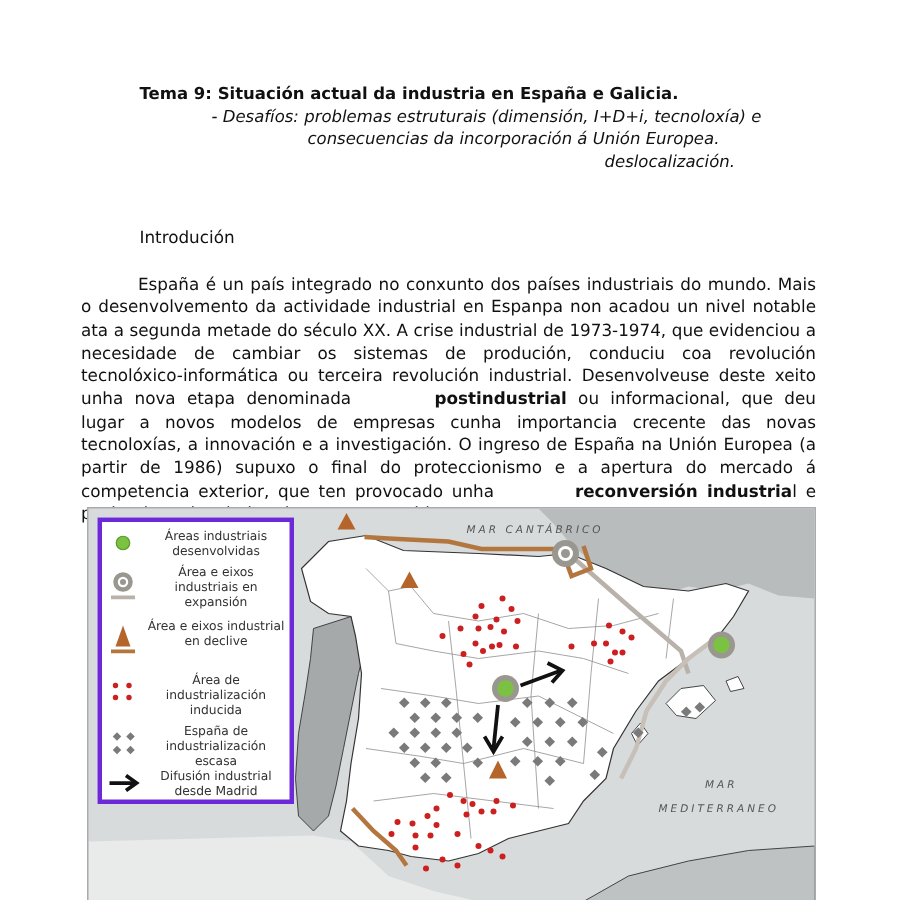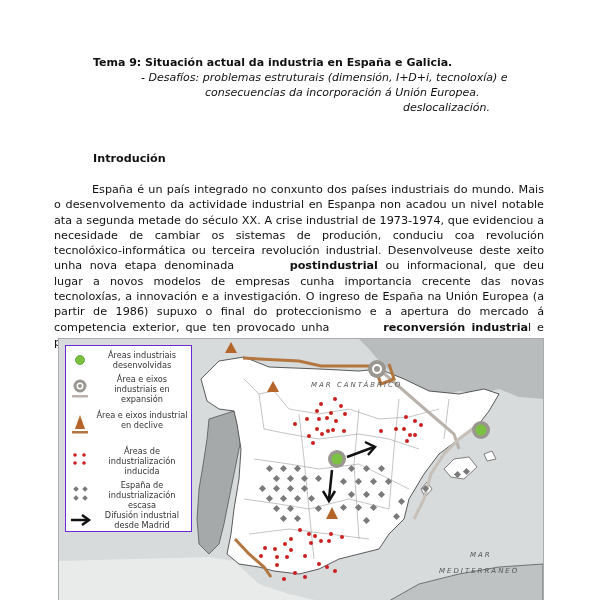--- a/index.html
+++ b/index.html
@@ -2,30 +2,30 @@
 <html><head>
 <meta charset="utf-8">
 <style>
   html, body { margin: 0; padding: 0; background: #ffffff; }
   body { width: 600px; height: 600px; overflow: hidden; position: relative;
          font-family: "DejaVu Sans", sans-serif; color: #111; }
   .page { position: absolute; left: 0; top: 0; width: 600px; height: 600px; }
   .title-block { position: absolute; left: 93px; top: 55px; width: 450px; font-size: 11px; line-height: 15px; }
   .title-line { font-weight: bold; white-space: nowrap; }
   .sub { font-style: italic; white-space: nowrap; position: relative; }
-  .intro-heading { position: absolute; left: 93px; top: 152px; font-size: 11.2px; font-weight: bold; }
+  .intro-heading { position: absolute; left: 93px; top: 152px; font-size: 11.2px; font-weight: normal; }
   .para { position: absolute; left: 54px; top: 182px; width: 490px; font-size: 11.2px; line-height: 15.3px; text-align: justify; }
   .para b { font-weight: bold; padding-left: 48px; }
   .map { position: absolute; left: 58px; top: 338px; width: 484px; height: 262px; background: #d8dbdc; border: 1px solid #a9abac; border-bottom: none; overflow: hidden; }
   .map svg { position: absolute; left: 0; top: 0; }
-  .legend { position: absolute; left: 6px; top: 6px; width: 125px; height: 185px; background: #ffffff; border: 1px solid #6d28d9; font-size: 8.2px; color: #333; line-height: 10px; }
+  .legend { position: absolute; left: 6px; top: 6px; width: 125px; height: 185px; background: #ffffff; border: 3px solid #6d28d9; font-size: 8.2px; color: #333; line-height: 10px; }
   .leg-item { position: absolute; left: 0; width: 125px; }
   .leg-symbol { position: absolute; left: 6px; }
   .leg-text { position: absolute; left: 30px; width: 92px; text-align: center; }
-  .sea-label { position: absolute; font-size: 7px; letter-spacing: 2px; color: #555; font-style: italic; margin-top: 32px; }
+  .sea-label { position: absolute; font-size: 7px; letter-spacing: 2px; color: #555; font-style: italic; }
 </style>
 </head>
 <body>
 
 <div class="page">
 
   <div class="title-block">
     <div class="title-line">Tema 9: Situación actual da industria en España e Galicia.</div>
     <div class="sub" style="left:48px">- Desafíos: problemas estruturais (dimensión, I+D+i, tecnoloxía) e</div>
     <div class="sub" style="left:112px">consecuencias da incorporación á Unión Europea.</div>
@@ -222,21 +222,21 @@
       </div>
       <div class="leg-item" style="top:100px;height:32px">
         <span class="leg-symbol" style="top:6px">
           <svg width="16" height="14">
               <circle cx="3" cy="3" r="1.8" fill="#cc1f1f"></circle>
               <circle cx="12" cy="3" r="1.8" fill="#cc1f1f"></circle>
               <circle cx="3" cy="11" r="1.8" fill="#cc1f1f"></circle>
               <circle cx="12" cy="11" r="1.8" fill="#cc1f1f"></circle>
             </svg>
         </span>
-        <div class="leg-text">Áreas de industrialización inducida</div>
+        <div class="leg-text">Área de industrialización inducida</div>
       </div>
       <div class="leg-item" style="top:134px;height:32px">
         <span class="leg-symbol" style="top:6px">
           <svg width="18" height="16">
               <g fill="#7a7a7a">
                 <rect x="2" y="1" width="4" height="4" transform="rotate(45 4 3)"></rect>
                 <rect x="11" y="1" width="4" height="4" transform="rotate(45 13 3)"></rect>
                 <rect x="2" y="10" width="4" height="4" transform="rotate(45 4 12)"></rect>
                 <rect x="11" y="10" width="4" height="4" transform="rotate(45 13 12)"></rect>
               </g>

